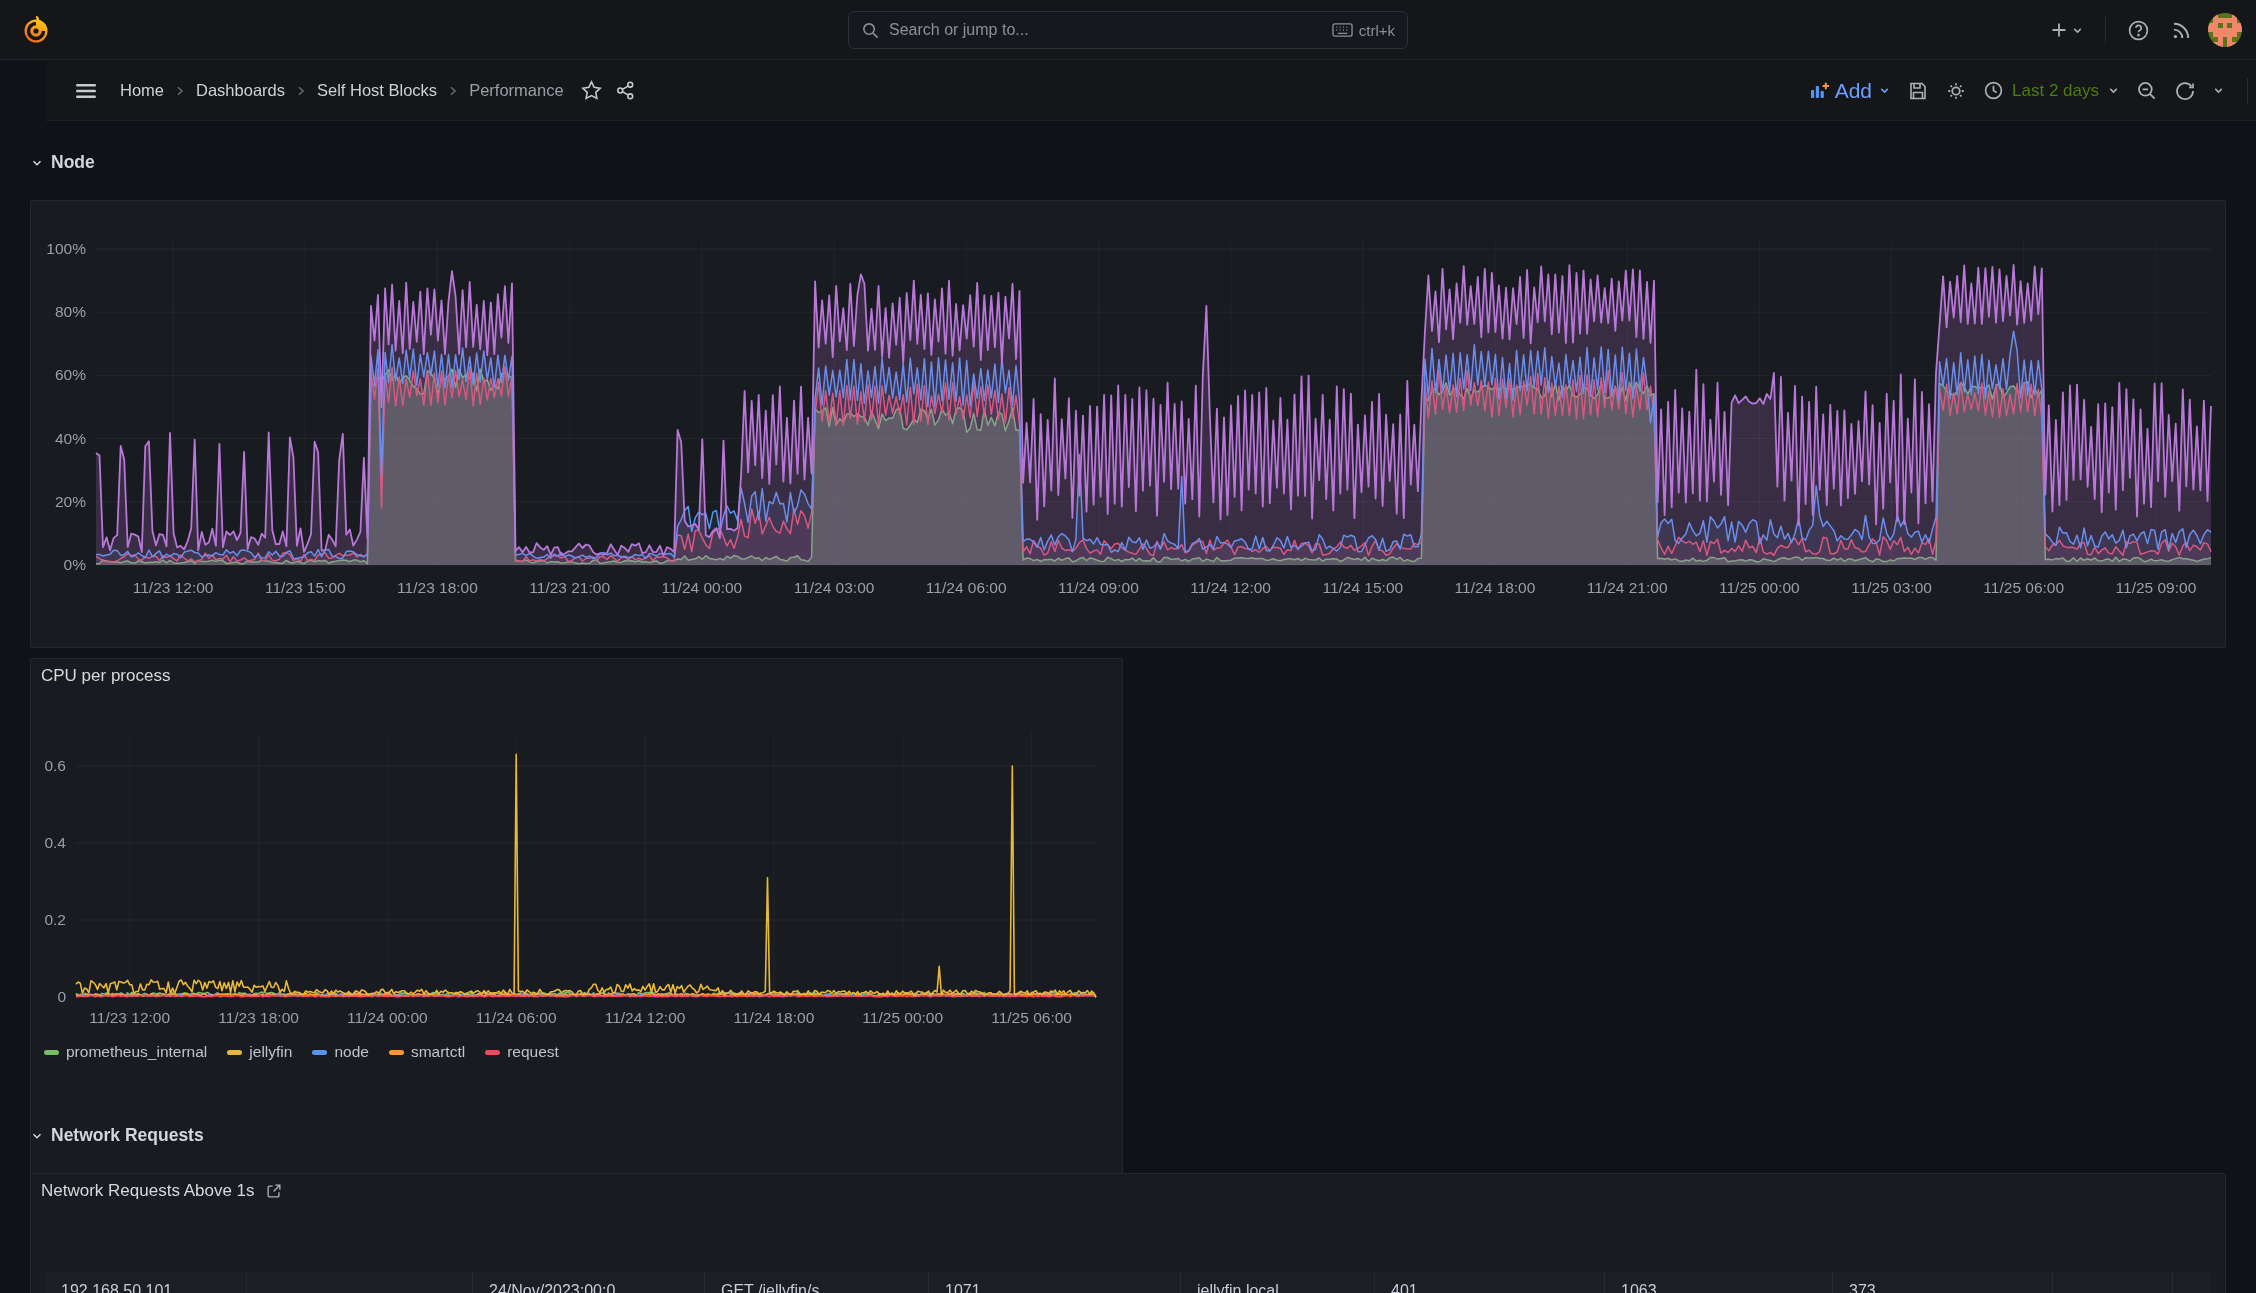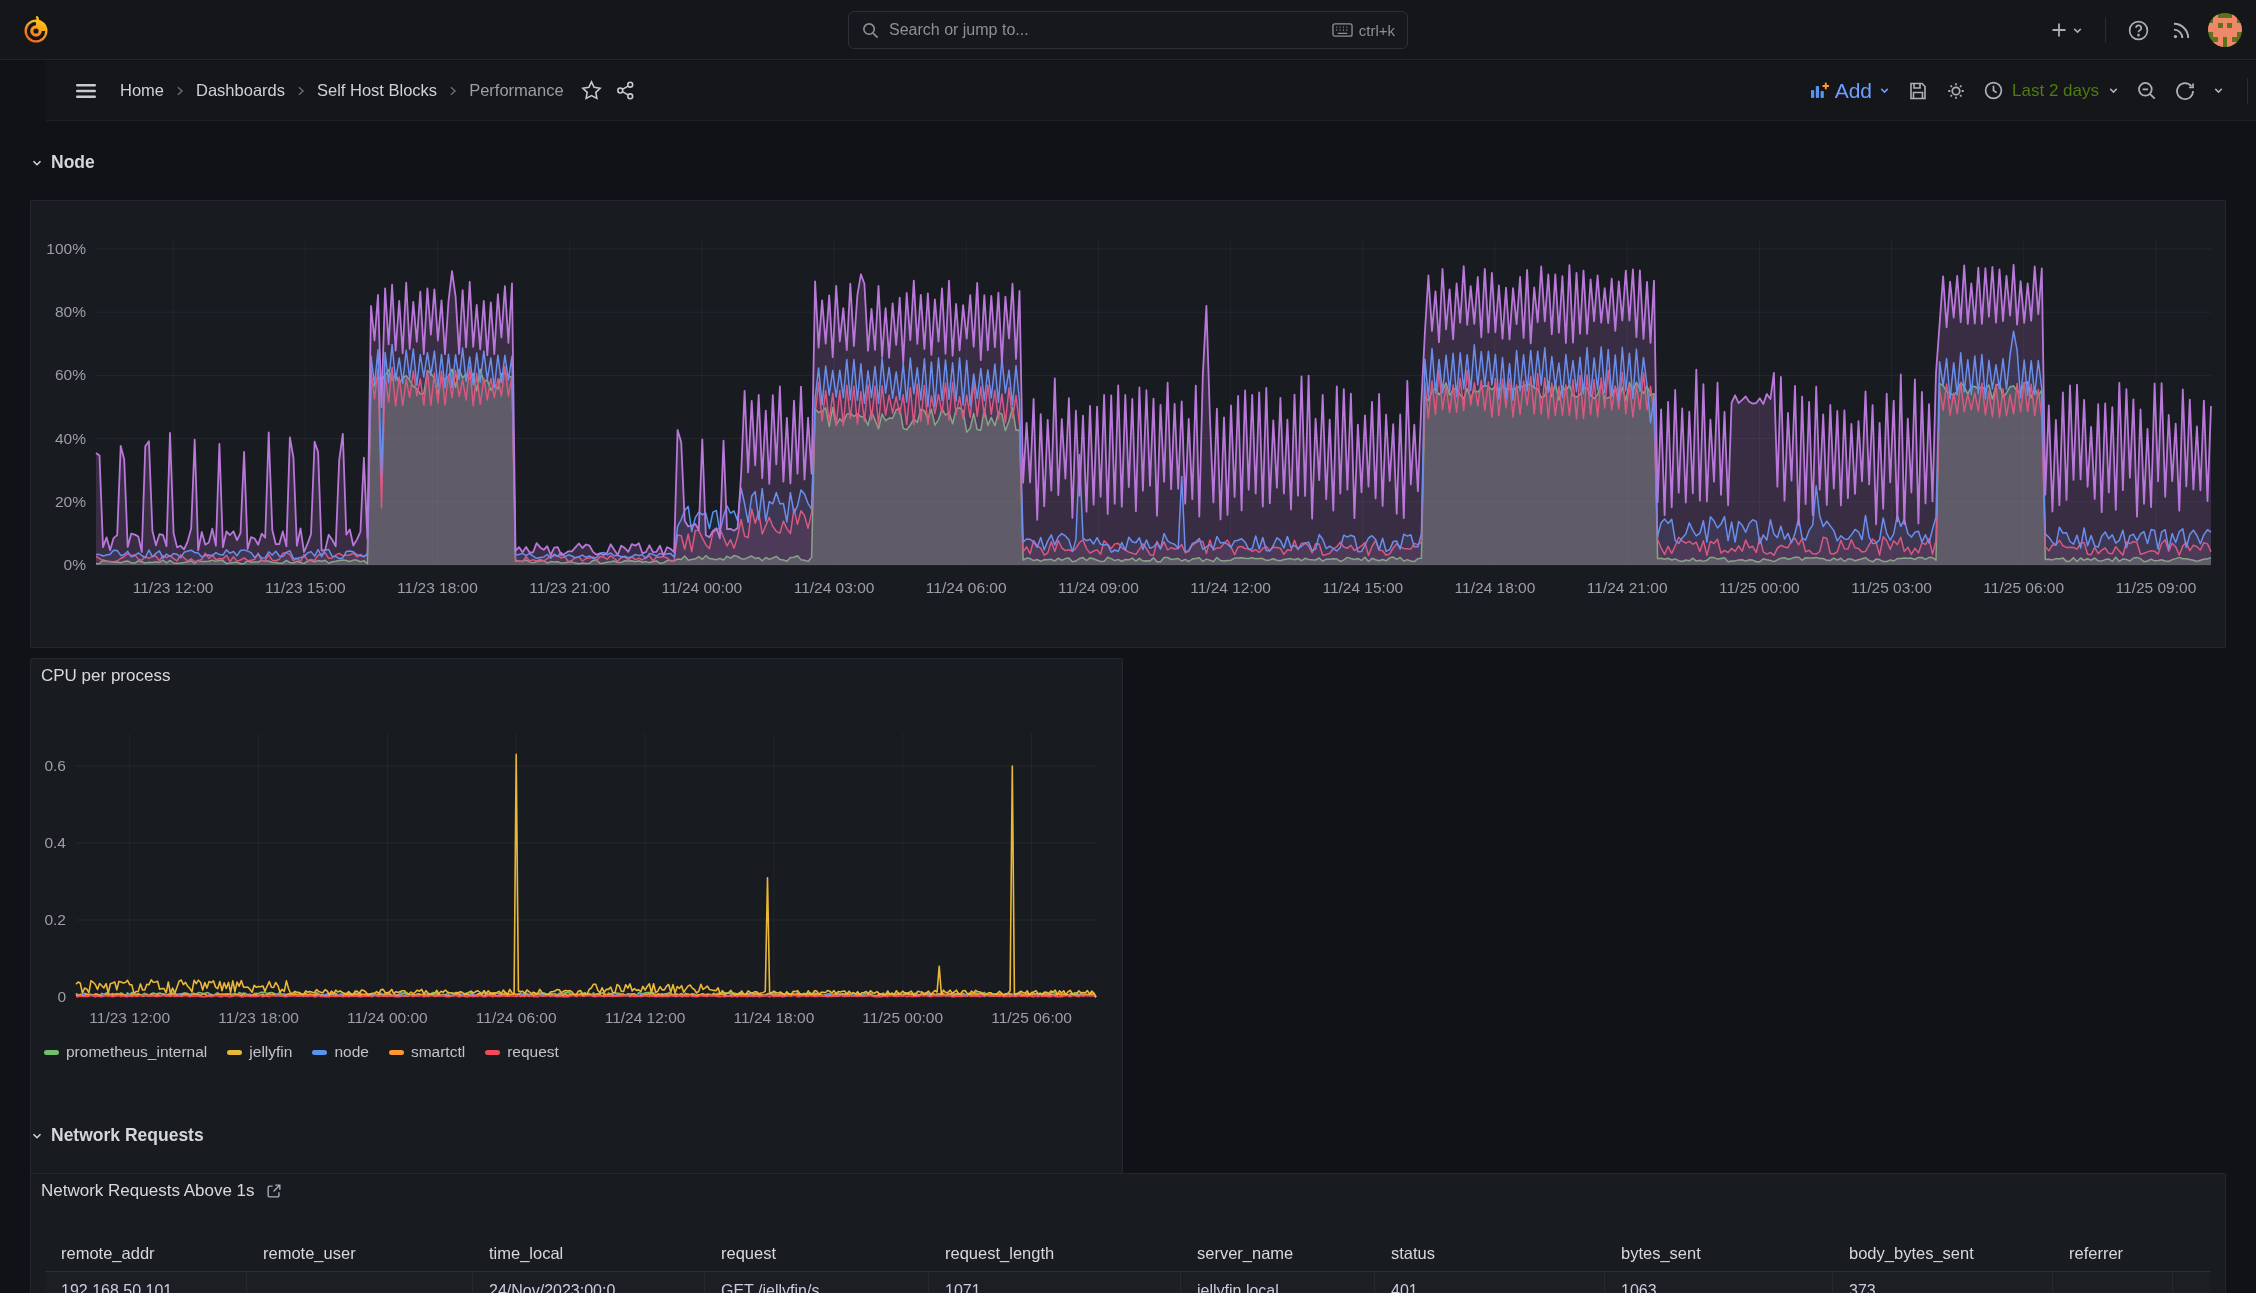--- a/index.html
+++ b/index.html
@@ -398,32 +398,20 @@
 <section class="panel" id="panel-net">
   <div class="panel-title">
     <span>Network Requests Above 1s</span>
     <span class="icon">
       <svg width="18" height="18" viewBox="0 0 20 20" fill="none" stroke="#aeb0b8" stroke-width="1.5">
         <path d="M8.5 4.5H5a1.5 1.5 0 0 0-1.5 1.5v9A1.5 1.5 0 0 0 5 16.5h9a1.5 1.5 0 0 0 1.5-1.5v-3.5"></path>
         <path d="M11.5 3.5H16.5V8.5M16 4l-6.5 6.5"></path>
       </svg>
     </span>
   </div>
-  <div class="tbl-head" id="tbl-head">
-      <div class="cell" style="width: 202px;">remote_addr</div>
-      <div class="cell" style="width: 226px;">remote_user</div>
-      <div class="cell" style="width: 232px;">time_local</div>
-      <div class="cell" style="width: 224px;">request</div>
-      <div class="cell" style="width: 252px;">request_length</div>
-      <div class="cell" style="width: 194px;">server_name</div>
-      <div class="cell" style="width: 230px;">status</div>
-      <div class="cell" style="width: 228px;">bytes_sent</div>
-      <div class="cell" style="width: 220px;">body_bytes_sent</div>
-      <div class="cell" style="width: 120px;">referrer</div>
-    </div>
   <div class="tbl-row" id="tbl-row">
       <div class="cell" style="width: 202px;">192.168.50.101</div>
       <div class="cell" style="width: 226px;"></div>
       <div class="cell" style="width: 232px;">24/Nov/2023:00:0</div>
       <div class="cell" style="width: 224px;">GET /jellyfin/s</div>
       <div class="cell" style="width: 252px;">1071</div>
       <div class="cell" style="width: 194px;">jellyfin.local</div>
       <div class="cell" style="width: 230px;">401</div>
       <div class="cell" style="width: 228px;">1063</div>
       <div class="cell" style="width: 220px;">373</div>

